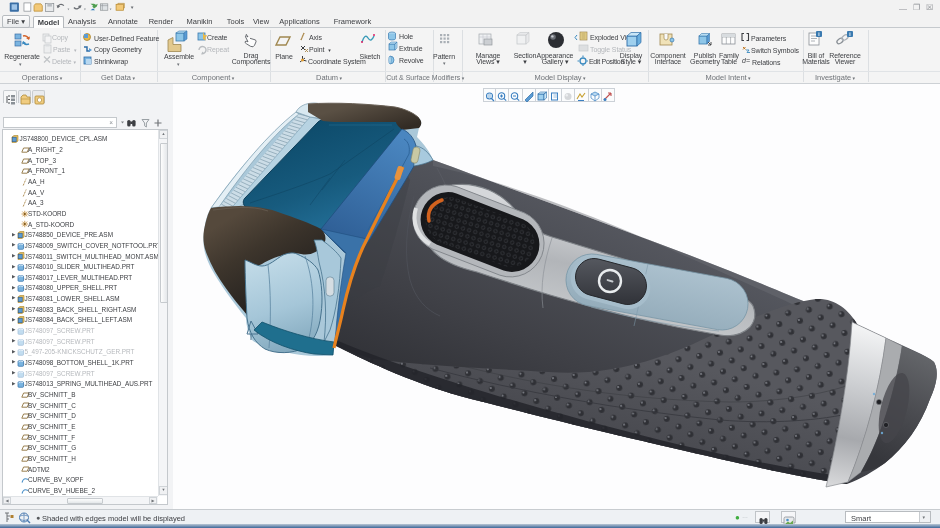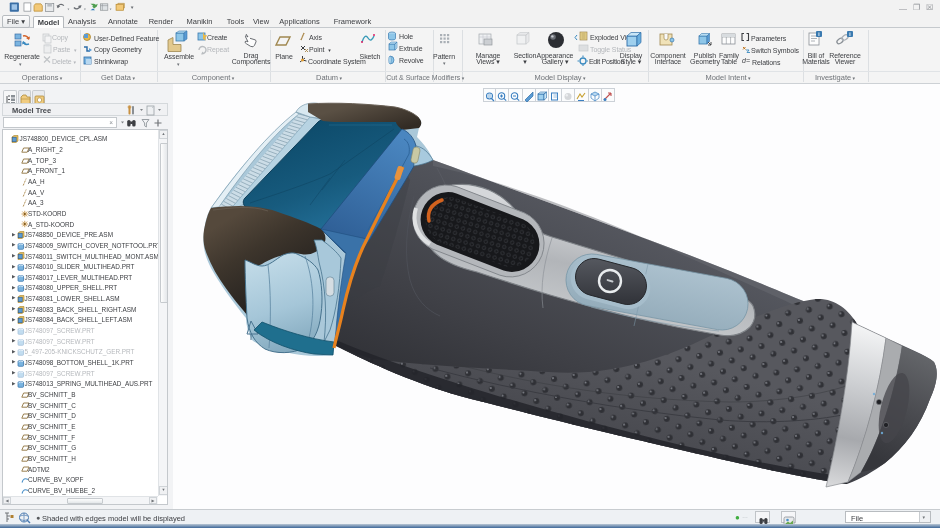--- a/index.html
+++ b/index.html
@@ -356,32 +356,20 @@
       <svg width="11" height="11" style="margin:1px 0 0 1px;">
           <path d="M1 3 l2 -2 h3 l1 2 h3 v7 h-9 z" fill="#f0cc80" stroke="#b08c38" stroke-width="0.8"></path>
           <path d="M1 5 h9" stroke="#b08c38" stroke-width="0.6"></path>
         </svg>
     </div>
     <div class="ttab" style="left:32px;width:13px;">
       <svg width="11" height="11" style="margin:1px 0 0 1px;">
           <rect x="1" y="2" width="9" height="8" rx="1" fill="#f0cc80" stroke="#b08c38" stroke-width="0.8"></rect>
           <circle cx="5.5" cy="6" r="2.2" fill="#fff" stroke="#b08c38" stroke-width="0.7"></circle>
         </svg>
-    </div>
-    <div id="mtheader">
-      <span class="t">Model Tree</span>
-      <svg style="position:absolute;left:124px;top:1px;" width="40" height="11">
-        <rect x="1.5" y="1" width="2" height="8.5" rx="0.8" fill="#c89040"></rect>
-          <rect x="5" y="1" width="2" height="8.5" rx="0.8" fill="#8a8f94"></rect>
-          <circle cx="2.5" cy="2" r="1.4" fill="none" stroke="#c89040" stroke-width="0.8"></circle>
-        <path d="M13 4 l3 0 l-1.5 2 z" fill="#808488"></path>
-        <rect x="20" y="1" width="7" height="9" fill="#eef0f2" stroke="#9aa0a5" stroke-width="0.8"></rect>
-          <path d="M25 1 l2 2 h-2 z" fill="#c8ccd0"></path>
-        <path d="M31 4 l3 0 l-1.5 2 z" fill="#808488"></path>
-      </svg>
     </div>
     <div id="searchbox">
         <span style="position:absolute;right:3px;top:1px;font-size:6.5px;color:#8a8f94;">×</span>
       </div>
     <svg style="position:absolute;left:120px;top:33px;" width="48" height="12">
       <path d="M1 4.5 l3 0 l-1.5 2 z" fill="#808488"></path>
       <rect x="7.2" y="3" width="3.4" height="6.5" rx="1.6" fill="#3c3e42"></rect>
         <rect x="12.2" y="3" width="3.4" height="6.5" rx="1.6" fill="#3c3e42"></rect>
         <rect x="10.2" y="4.5" width="2.6" height="2.5" fill="#3c3e42"></rect>
       <path d="M22 2.5 l7 0 l-2.6 3.5 l0 4 l-1.8 -1.2 l0 -2.8 z" fill="none" stroke="#9aa0a5" stroke-width="1"></path>
@@ -900,20 +888,20 @@
         </svg>
     </div>
     <div style="position:absolute;left:781px;top:1px;width:15px;height:12px;border:1px solid #c0c4c8;background:#f5f6f8;">
       <svg width="13" height="10" style="margin:0 0 0 1px;">
           <rect x="1" y="1" width="10" height="8" rx="1.5" fill="#e8eaec" stroke="#8a9096" stroke-width="0.8"></rect>
           <circle cx="4.5" cy="4" r="1.3" fill="#4a90c8"></circle>
           <path d="M2 8 l3 -2.5 l2 1.5 l3 -2.5 v3.5 z" fill="#6aa84f"></path>
         </svg>
     </div>
     <div id="smartbox">
-        <span style="position:absolute;left:5px;top:2px;">File</span>
+        <span style="position:absolute;left:5px;top:2px;">Smart</span>
       <div style="position:absolute;right:0;top:0;width:11px;height:100%;border-left:1px solid #c8ccd0;background:#eff1f3;">
           <span style="position:absolute;left:2.5px;top:2px;font-size:5px;color:#707478;">▾</span>
         </div>
     </div>
   </div>
   <div id="bottomedge"></div>
 </div>
 
 </body></html>

